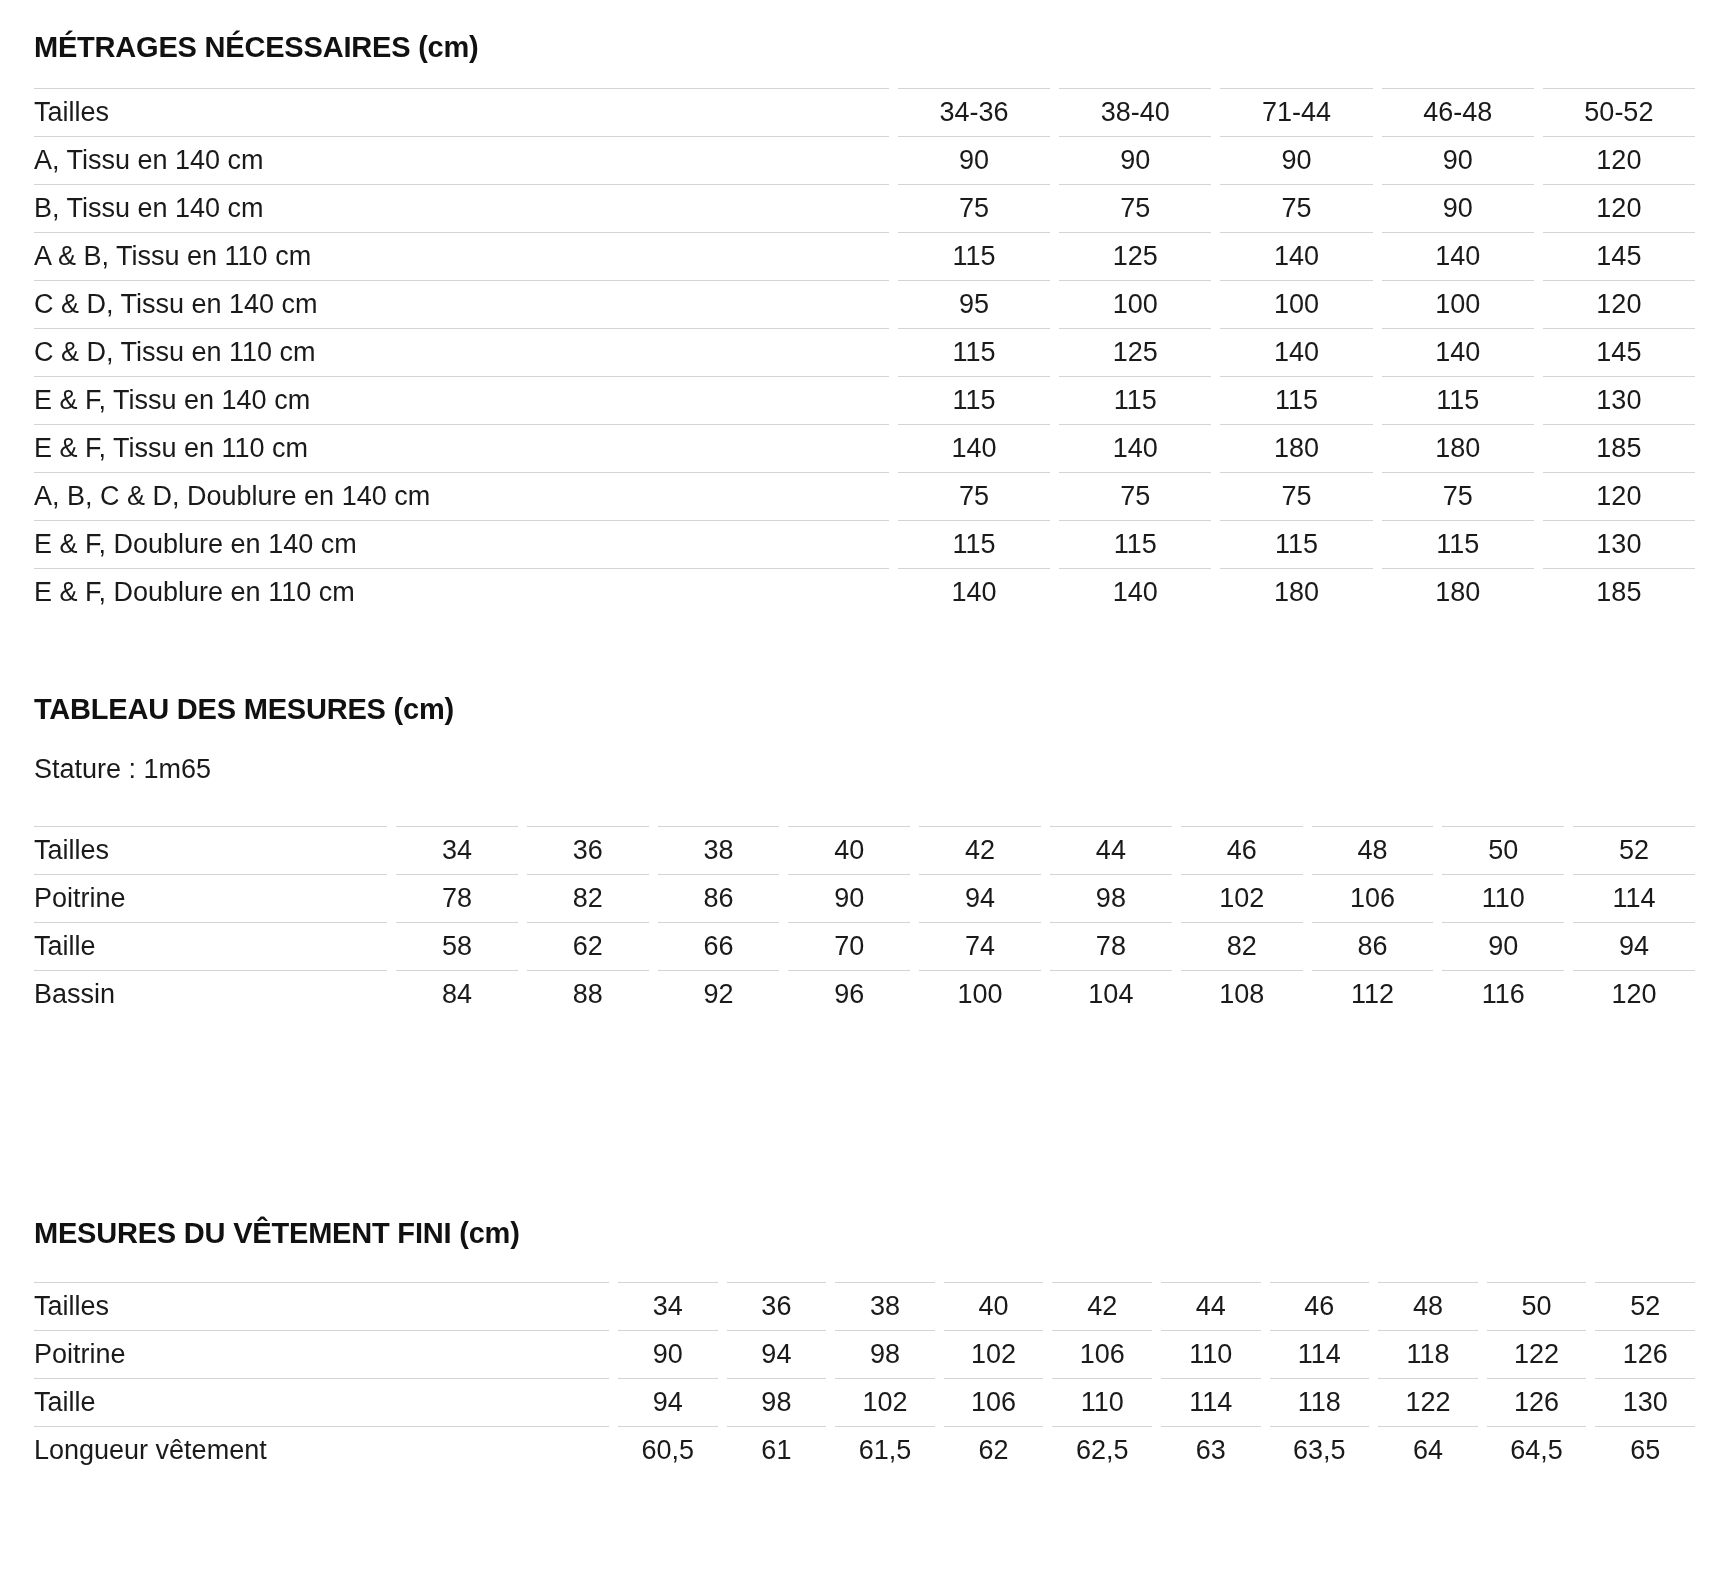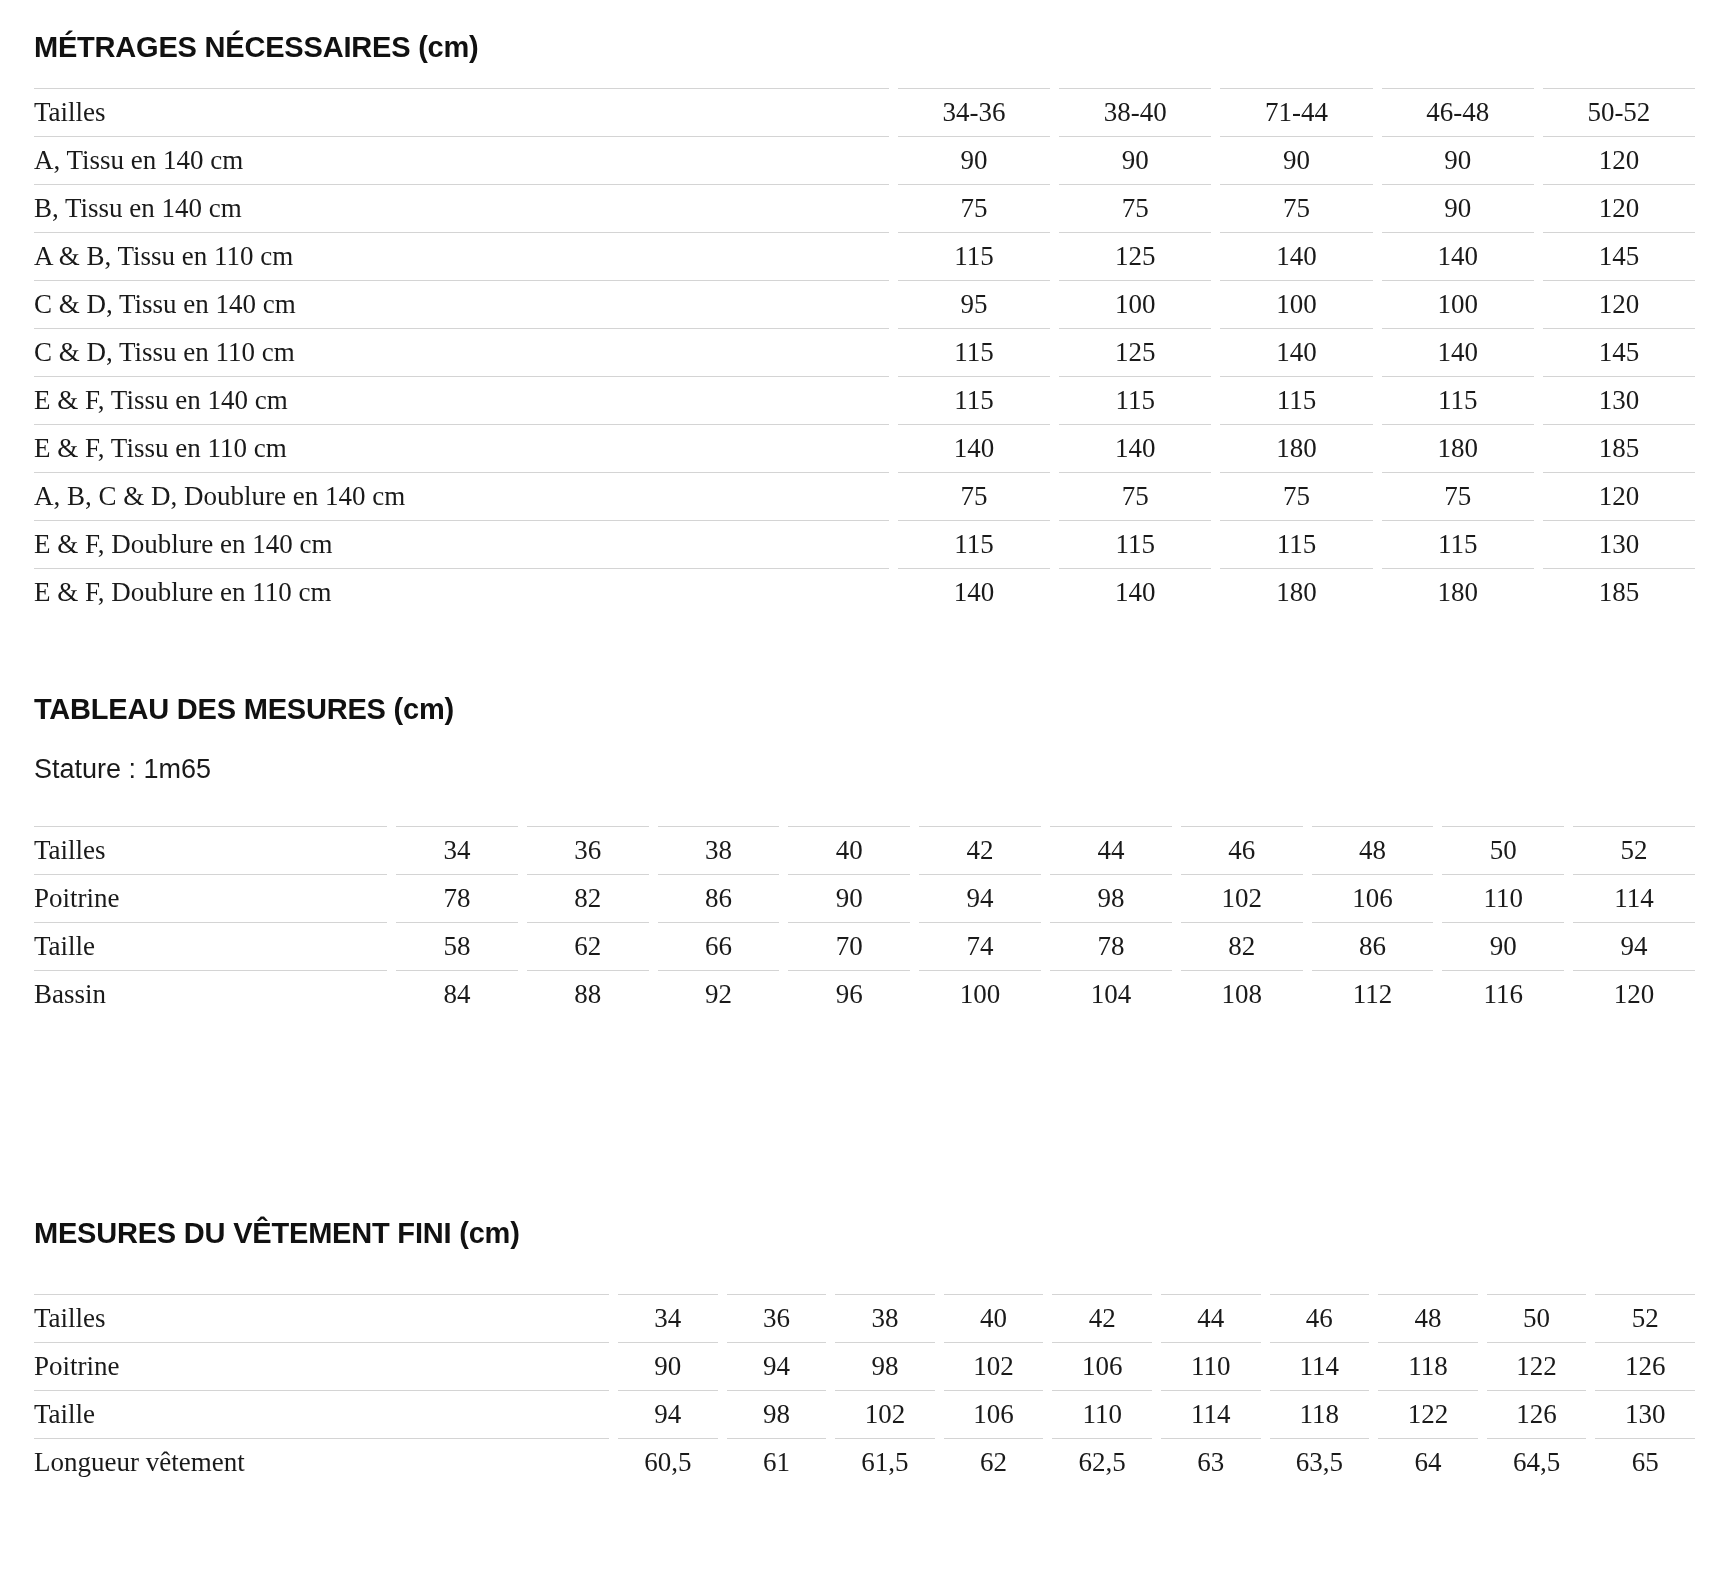--- a/index.html
+++ b/index.html
@@ -33,42 +33,41 @@
     line-height: 34px;
     font-weight: 400;
     margin: 26px 0 0 0;
   }
   table.size-table {
     border-collapse: separate;
     border-spacing: 9px 0;
     table-layout: fixed;
     width: calc(100% + 18px);
     margin: 0 -9px;
-    font-family: Liberation Serif, serif;
   }
   .size-table th,
   .size-table td {
     border-top: 1px solid #d4d4d4;
     height: 48px;
     padding: 0;
     font-size: 27px;
     font-weight: 400;
     color: #1a1a1a;
     vertical-align: middle;
     white-space: nowrap;
     overflow: hidden;
   }
   .row-label  { text-align: left; }
   .cell-value { text-align: center; }
 
   #sec-0 .section-title { margin-bottom: 24px; }
   #sec-1 { margin-top: 76px; }
   #sec-1 .size-table { margin-top: 40px; }
   #sec-2 { margin-top: 198px; }
-  #sec-2 .section-title { margin-bottom: 44px; }
+  #sec-2 .section-title { margin-bottom: 32px; }
 
   #tbl-0 col.label-col { width: 855px; }
   #tbl-1 col.label-col { width: 353px; }
   #tbl-2 col.label-col { width: 575px; }
 </style>
 </head>
 <body>
 
 <div class="page">
 

